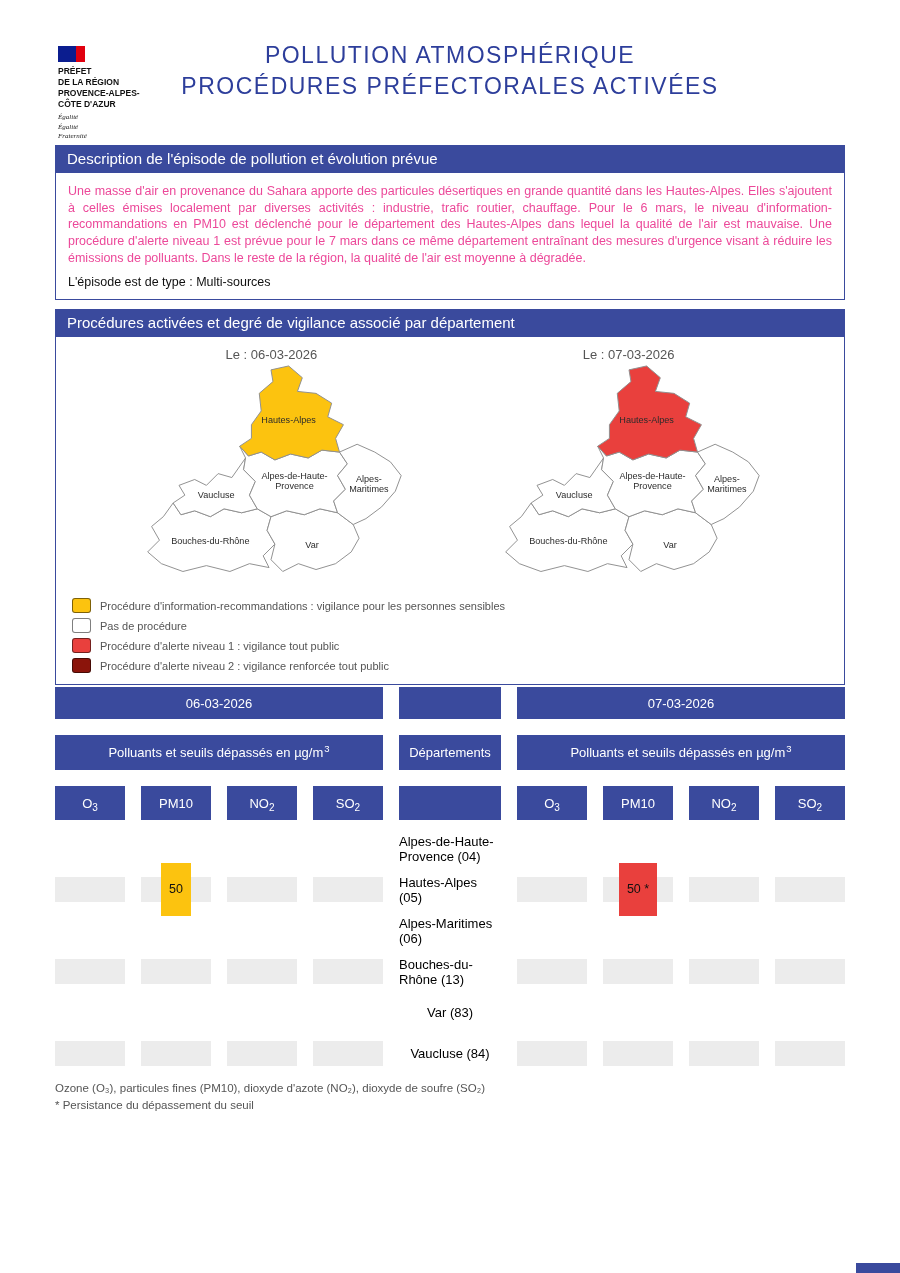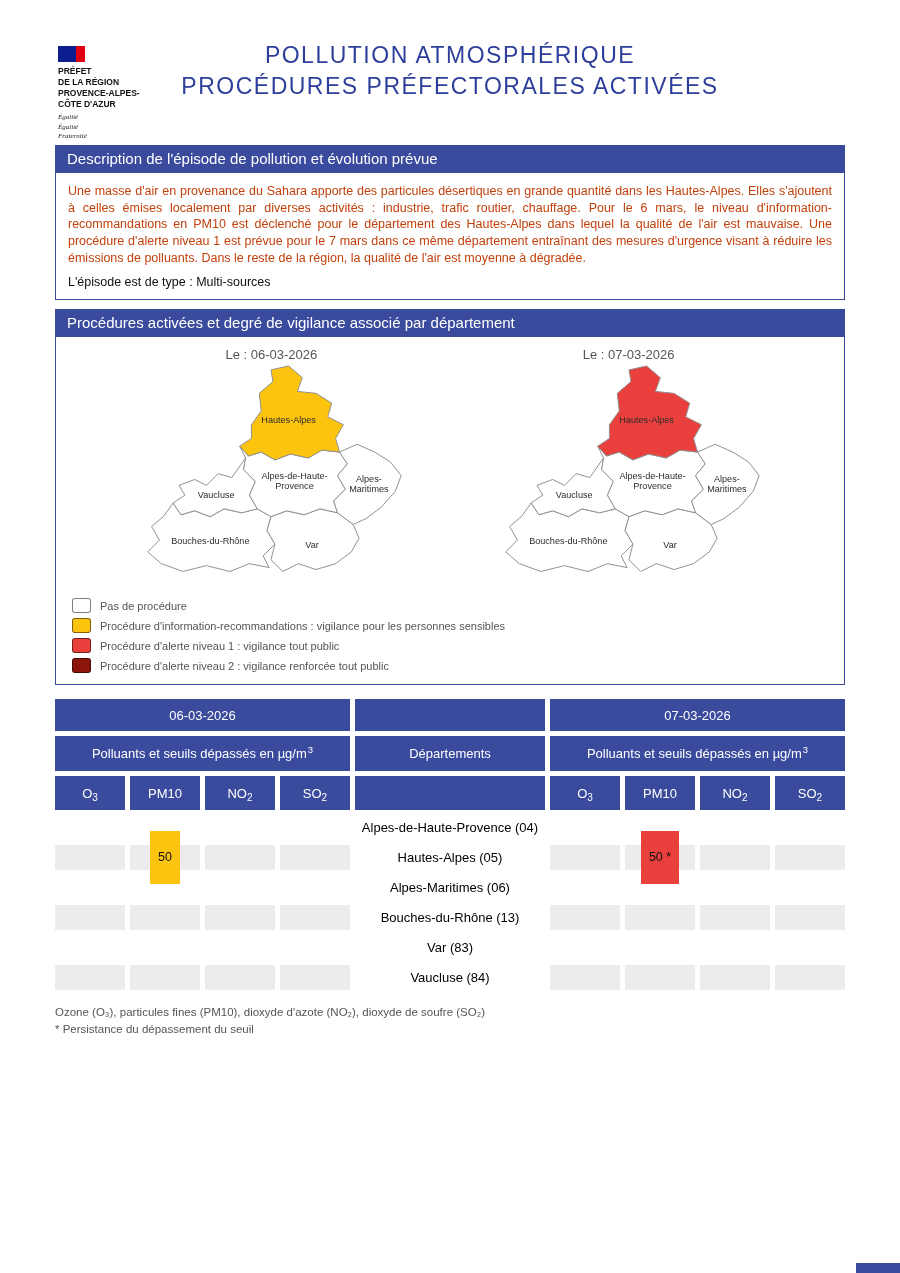--- a/index.html
+++ b/index.html
@@ -17,41 +17,41 @@
   .f-b{width:18px;background:#0b1d8f;}
   .f-r{width:9px;background:#e1000f;}
   .motto{font-family:"Liberation Serif","DejaVu Serif",serif;font-style:italic;font-weight:normal;
          font-size:7px;margin-top:3px;line-height:1.35;color:#222;}
   .titles{text-align:center;padding-top:10px;}
   .title{font-size:23px;letter-spacing:1.5px;color:#2d3e9b;line-height:1.35;}
 
   
   .bar{background:#3a4a9d;color:#fff;font-size:15px;padding:5px 12px;margin-top:9px;}
   .box{border:1px solid #3a4a9d;padding:8px 12px;}
-  .desc-body{margin:2px 0 0;font-size:12.5px;line-height:1.33;text-align:justify;color:#c2410c;}
+  .desc-body{margin:2px 0 0;font-size:12.5px;line-height:1.33;text-align:justify;color:#ec4899;}
   .episode-type{margin:9px 0 2px;font-size:12.5px;color:#101010;}
 
   
   .map-box{padding:10px 8px 6px;}
   .maps-row{display:flex;justify-content:space-evenly;}
   .map-wrap{display:flex;flex-direction:column;align-items:center;}
   .map-date{font-size:13px;color:#555;margin-bottom:2px;}
   svg.map{width:300px;height:230px;}
   .map polygon{stroke:#8f8f8f;stroke-width:1;stroke-linejoin:round;}
   .mlabel{font-size:9.3px;fill:#2b2b2b;text-anchor:middle;font-family:"Liberation Sans","DejaVu Sans",sans-serif;}
 
   
   .legend{margin:4px 0 2px 8px;}
   .legend-item{display:flex;align-items:center;margin-bottom:5px;}
   .swatch{width:17px;height:13px;border-radius:3px;border:1.5px solid rgba(0,0,0,.5);margin-right:9px;flex:none;background:#fff;}
   .legend-label{font-size:11px;color:#555;}
 
   
-  .ptable{margin-top:14px;display:grid;grid-template-columns:repeat(4,70px) 1fr repeat(4,70px);
-          grid-template-rows:32px 35px 34px repeat(6,25px);gap:5px;}
+  .ptable{margin-top:2px;display:grid;grid-template-columns:repeat(4,70px) 1fr repeat(4,70px);
+          grid-template-rows:32px 35px 34px repeat(6,25px);gap:16px;}
   .hcell{background:#3a4a9d;color:#fff;display:flex;align-items:center;justify-content:center;font-size:13px;text-align:center;}
   .span4{grid-column:span 4;}
   .hcell sup{font-size:9.5px;position:relative;top:-4px;margin-left:1px;}
   .hcell sub{font-size:10px;position:relative;top:4px;}
   .cell{display:flex;align-items:center;justify-content:center;}
   .vcell.shaded{background:#ececec;}
   .dept-cell{font-size:13px;color:#000;}
   .badge{padding:18px 8px;border-radius:0;font-size:12.5px;line-height:17px;color:#111;}
 
   .footnote{font-size:11.5px;color:#555;margin-top:5px;}
@@ -132,26 +132,26 @@
           <text class="mlabel" x="250" y="131">Maritimes</text>
           <text class="mlabel" x="94" y="137">Vaucluse</text>
           <text class="mlabel" x="88" y="184">Bouches-du-Rhône</text>
           <text class="mlabel" x="192" y="188">Var</text>
         </svg>
       </div>
     </div>
 
     <div class="legend">
       <div class="legend-item">
+        <span class="swatch" style="background: rgb(252, 195, 15);"></span>
+        <span class="legend-label">Procédure d'information-recommandations : vigilance pour les personnes sensibles</span>
+      </div>
+      <div class="legend-item">
         <span class="swatch" style="background: rgb(255, 255, 255);"></span>
         <span class="legend-label">Pas de procédure</span>
-      </div>
-      <div class="legend-item">
-        <span class="swatch" style="background: rgb(252, 195, 15);"></span>
-        <span class="legend-label">Procédure d'information-recommandations : vigilance pour les personnes sensibles</span>
       </div>
       <div class="legend-item">
         <span class="swatch" style="background: rgb(233, 64, 61);"></span>
         <span class="legend-label">Procédure d'alerte niveau 1 : vigilance tout public</span>
       </div>
       <div class="legend-item">
         <span class="swatch" style="background: rgb(139, 20, 11);"></span>
         <span class="legend-label">Procédure d'alerte niveau 2 : vigilance renforcée tout public</span>
       </div>
     </div>

